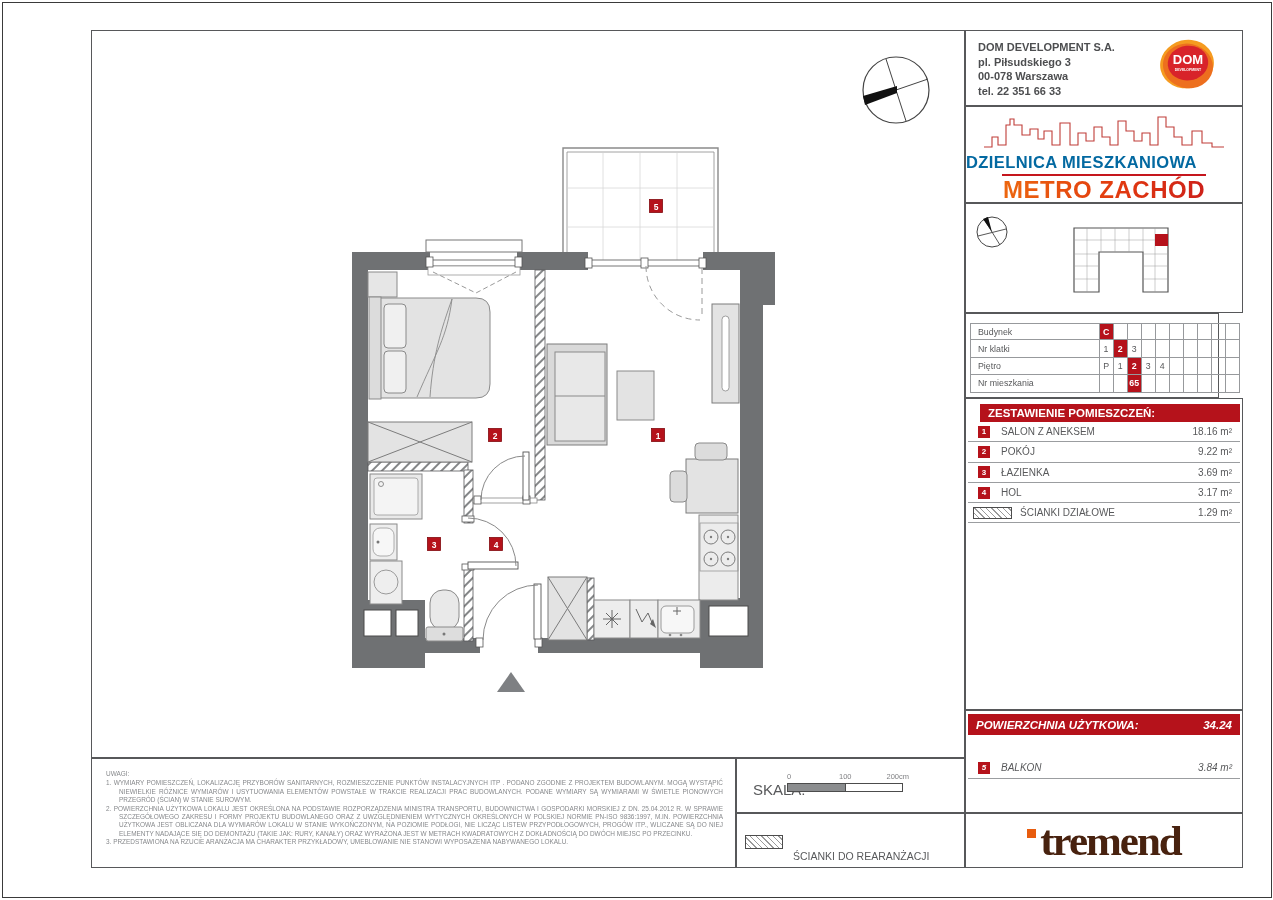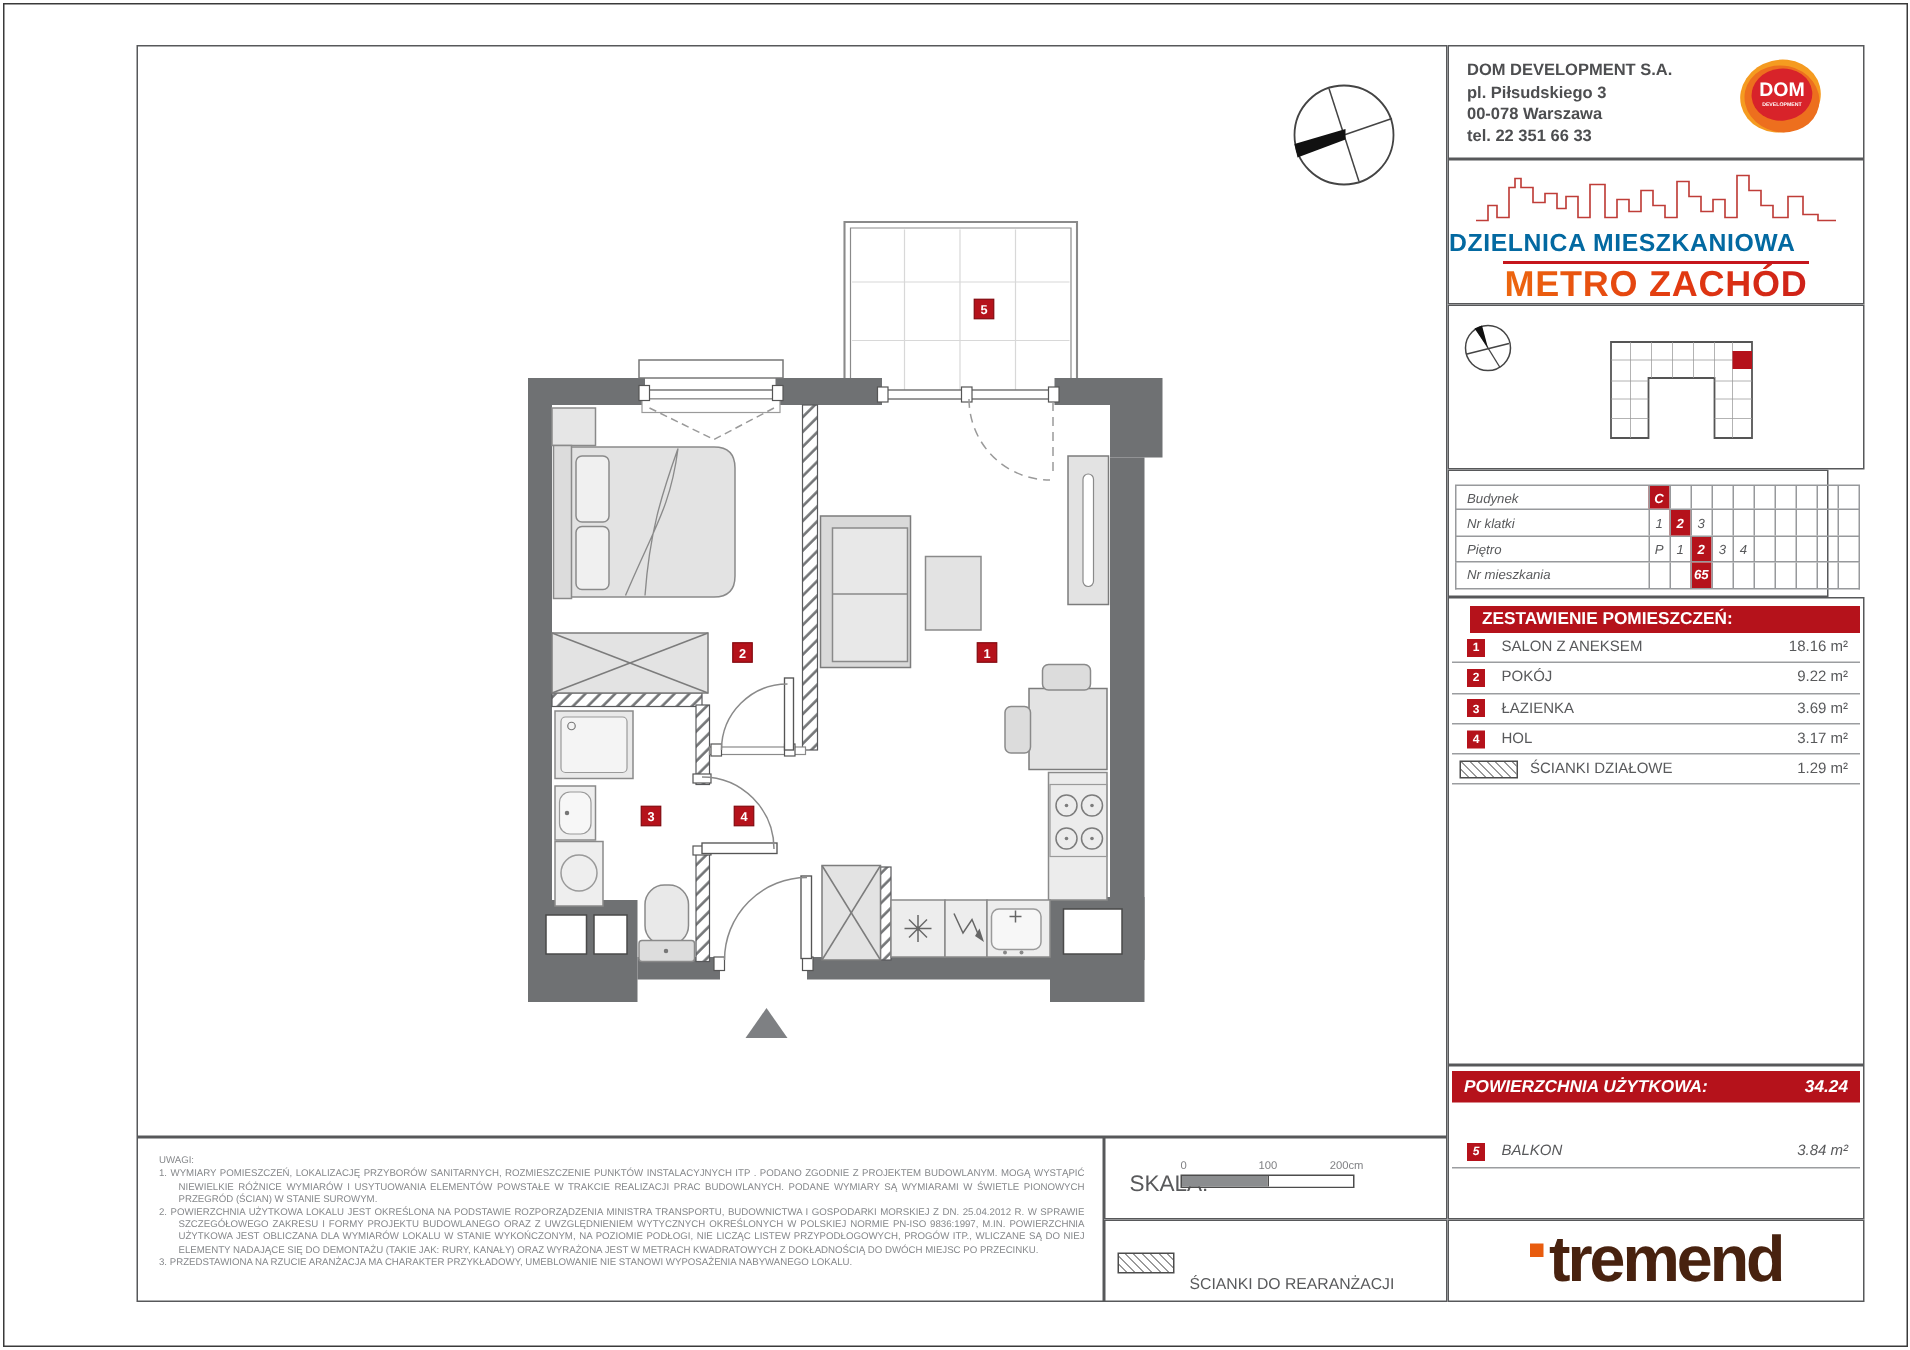--- a/index.html
+++ b/index.html
@@ -363,21 +363,21 @@
           <line x1="3" y1="42" x2="28" y2="42"></line>
           <line x1="3" y1="55" x2="28" y2="55"></line>
         <line x1="72" y1="30" x2="97" y2="30"></line>
           <line x1="72" y1="42" x2="97" y2="42"></line>
           <line x1="72" y1="55" x2="97" y2="55"></line>
       </g>
       <rect x="84" y="10" width="13" height="12" fill="#b5121b"></rect>
     </svg>
   </div>
 
-  <div class="sec" style="left:965px;top:313px;width:254px;height:85px;font-style:italic;">
+  <div class="sec" style="left:965px;top:313px;width:254px;height:85px;">
     <div class="it" id="info-table">
         <div class="it-row">
           <div class="it-label">Budynek</div>
           <div class="it-cell red">C</div>
           <div class="it-cell"></div>
           <div class="it-cell"></div>
           <div class="it-cell"></div>
           <div class="it-cell"></div>
           <div class="it-cell"></div>
           <div class="it-cell"></div>
@@ -463,19 +463,19 @@
       <span class="band-label">POWIERZCHNIA UŻYTKOWA:</span>
       <span class="band-value">34.24</span>
     </div>
     <div class="room-row balcony-row">
       <span class="room-num">5</span>
       <span class="room-name">BALKON</span>
       <span class="room-area">3.84 m²</span>
     </div>
   </div>
 
-  <div class="sec" style="left:965px;top:813px;width:278px;height:55px;">
+  <div class="sec" style="left:965px;top:813px;width:278px;height:55px;font-family:Liberation Serif, serif;">
     <div class="tremend">
       <span class="tremend-dot"></span>
       <span class="tremend-text">tremend</span>
     </div>
   </div>
 </div>
 
 </body></html>

